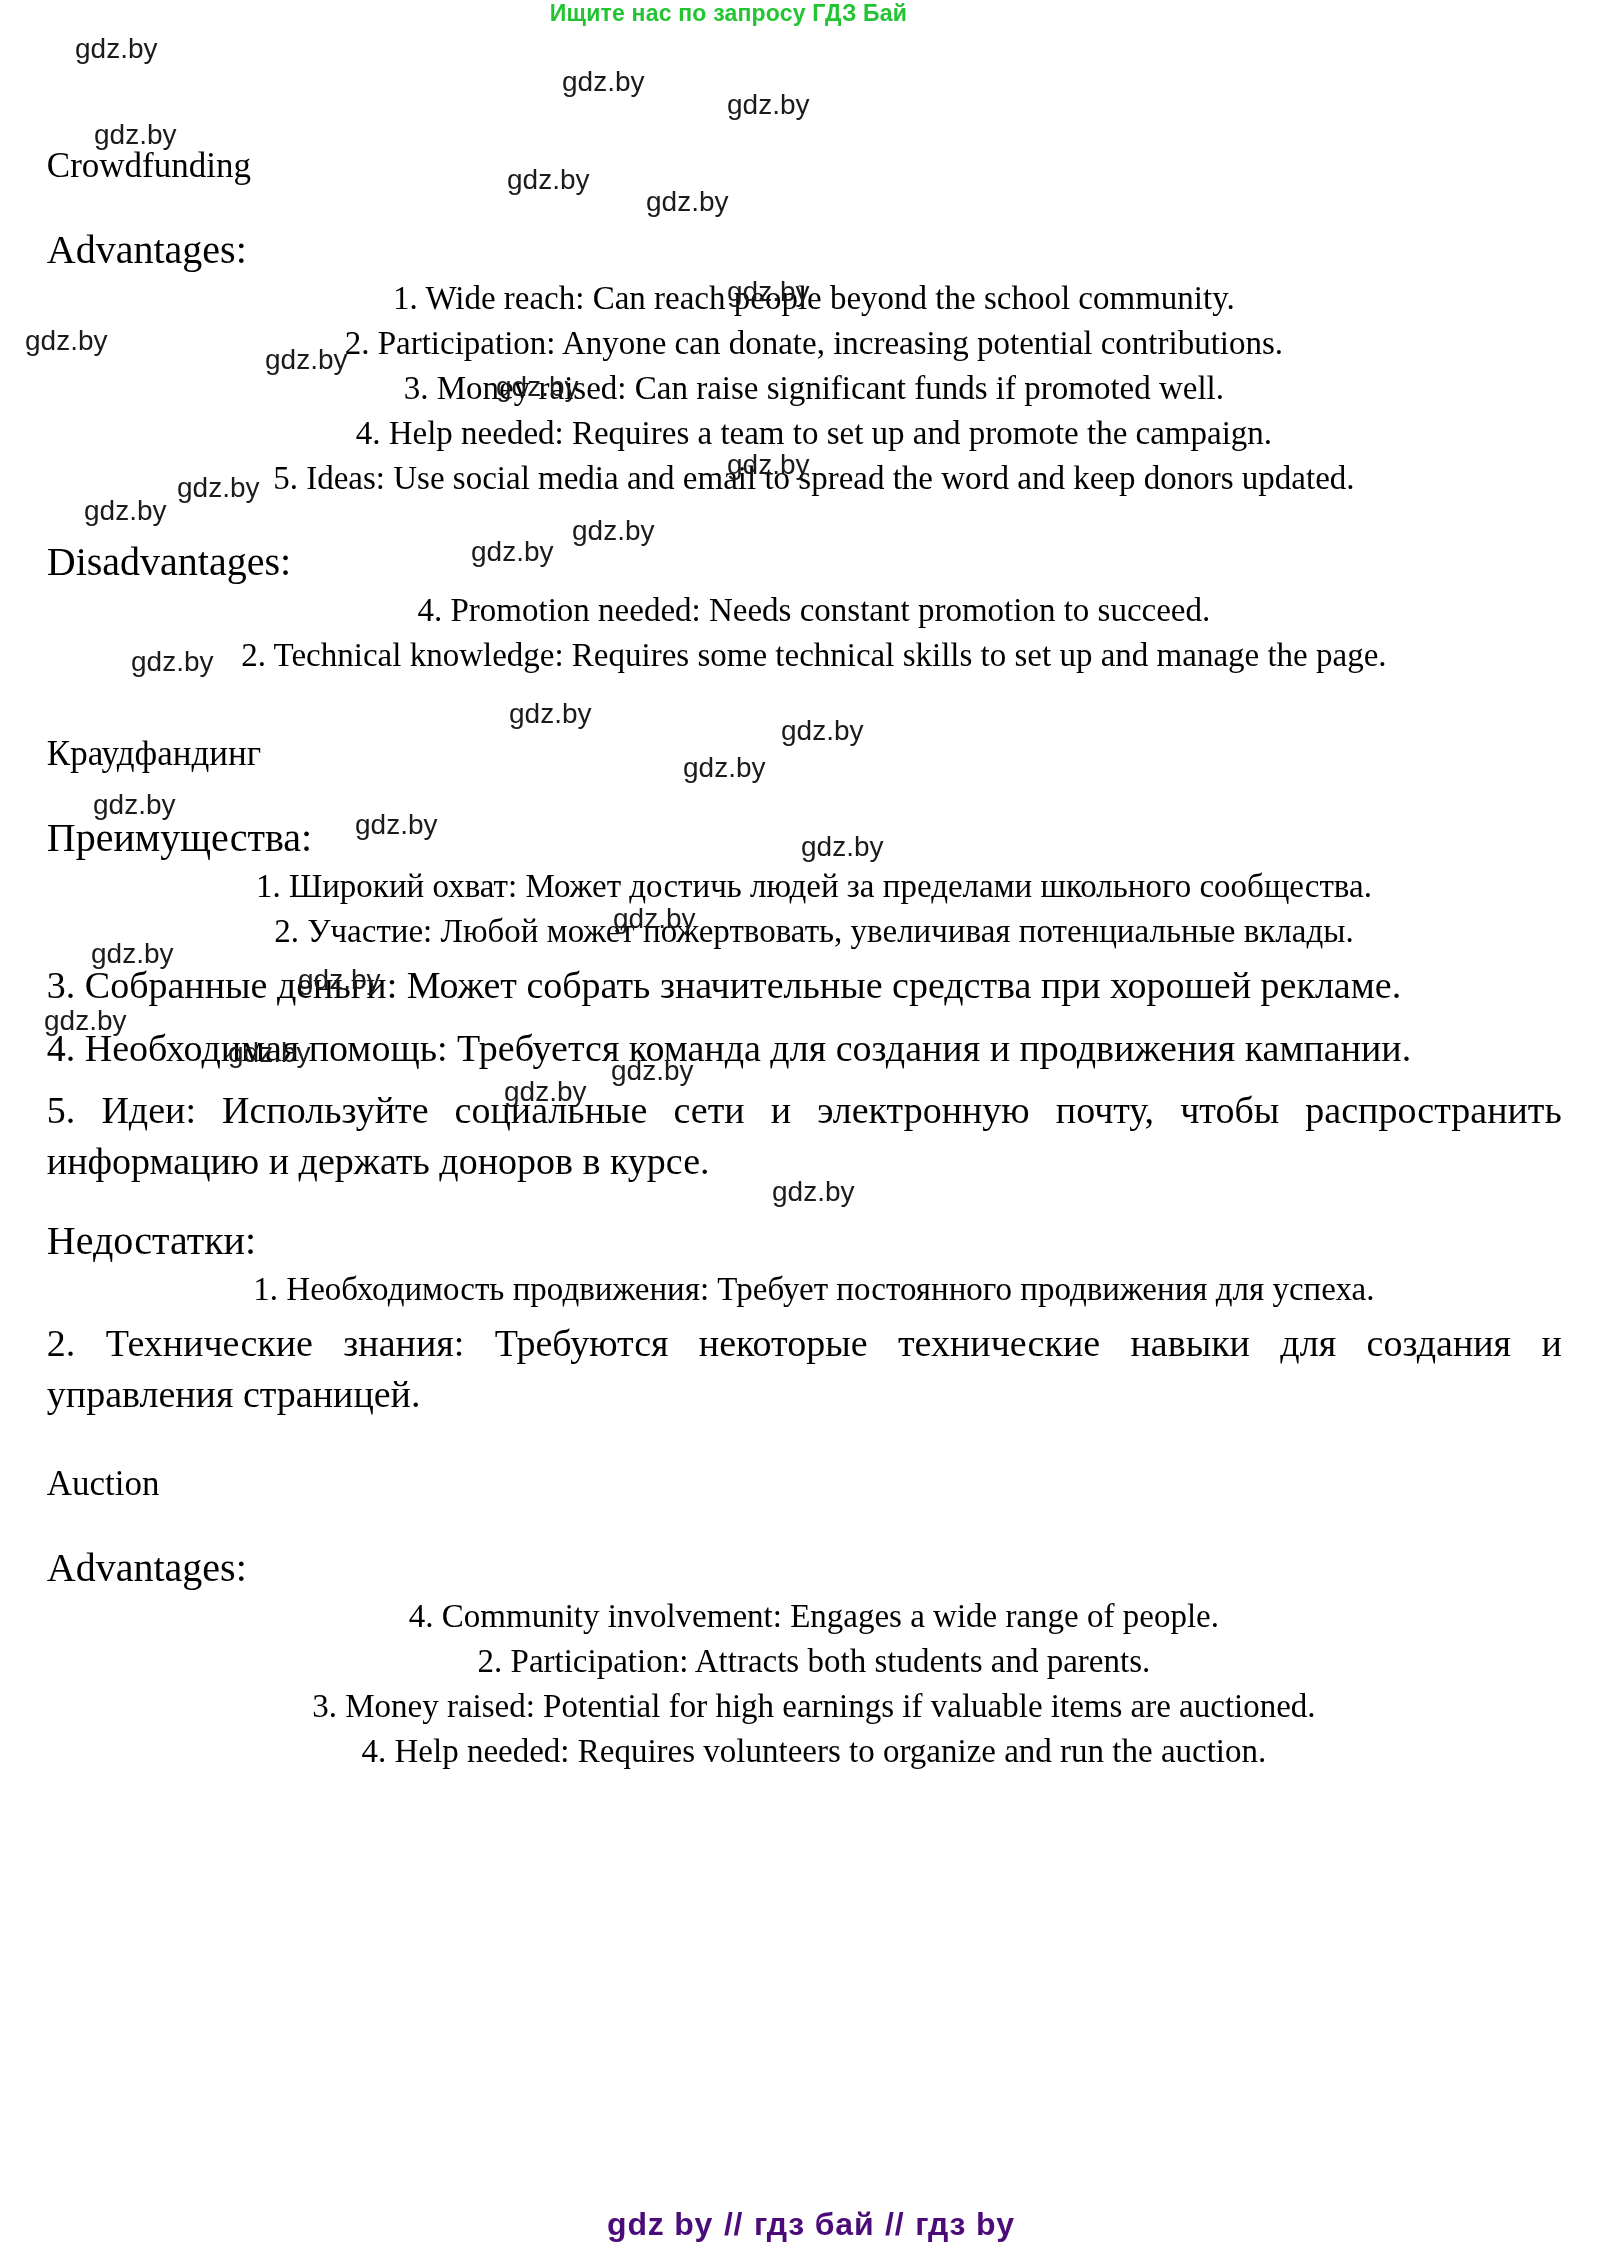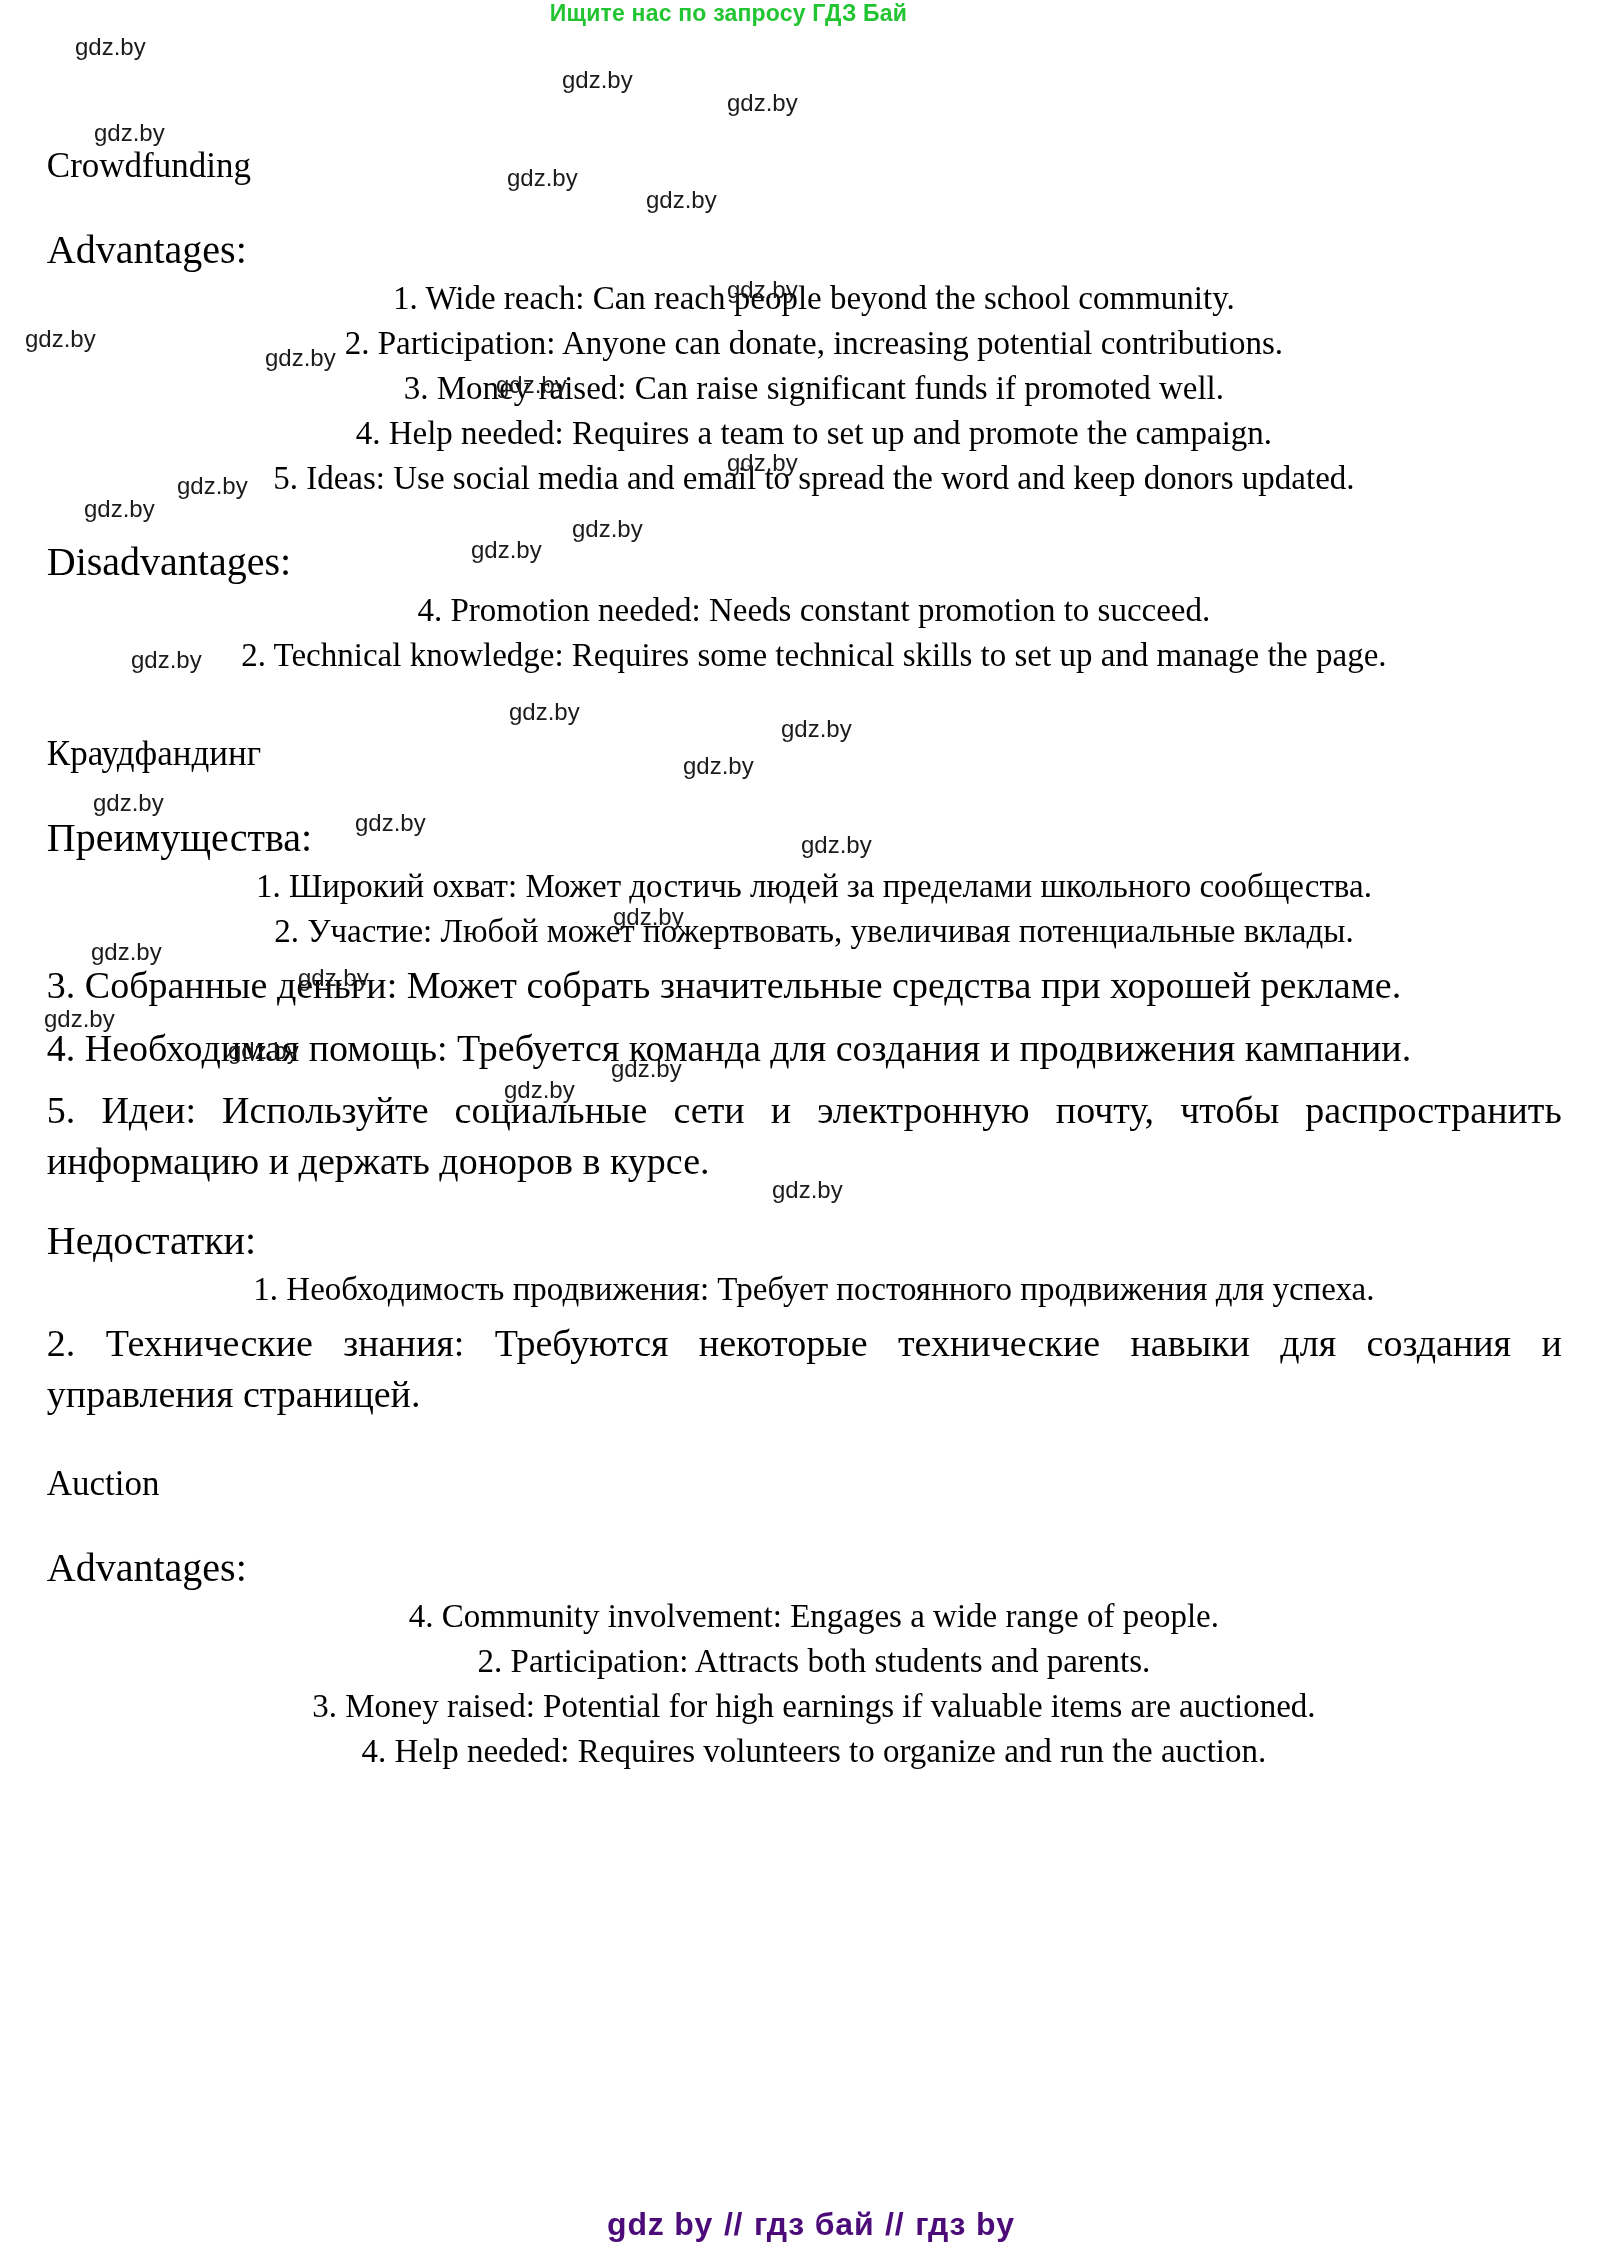--- a/index.html
+++ b/index.html
@@ -96,21 +96,21 @@
 
   .gap-xs { height: 12px; }
   .gap-m  { height: 35px; }
   .gap-l  { height: 47px; }
   .gap-xl { height: 64px; }
 
   
   .wm {
     position: absolute;
     font-family: "Liberation Sans", "DejaVu Sans", sans-serif;
-    font-size: 24px;
+    font-size: 28px;
     font-weight: 400;
     color: #1b1b1b;
     white-space: nowrap;
     pointer-events: none;
   }
 </style>
 </head>
 <body>
 
 <div class="page">

